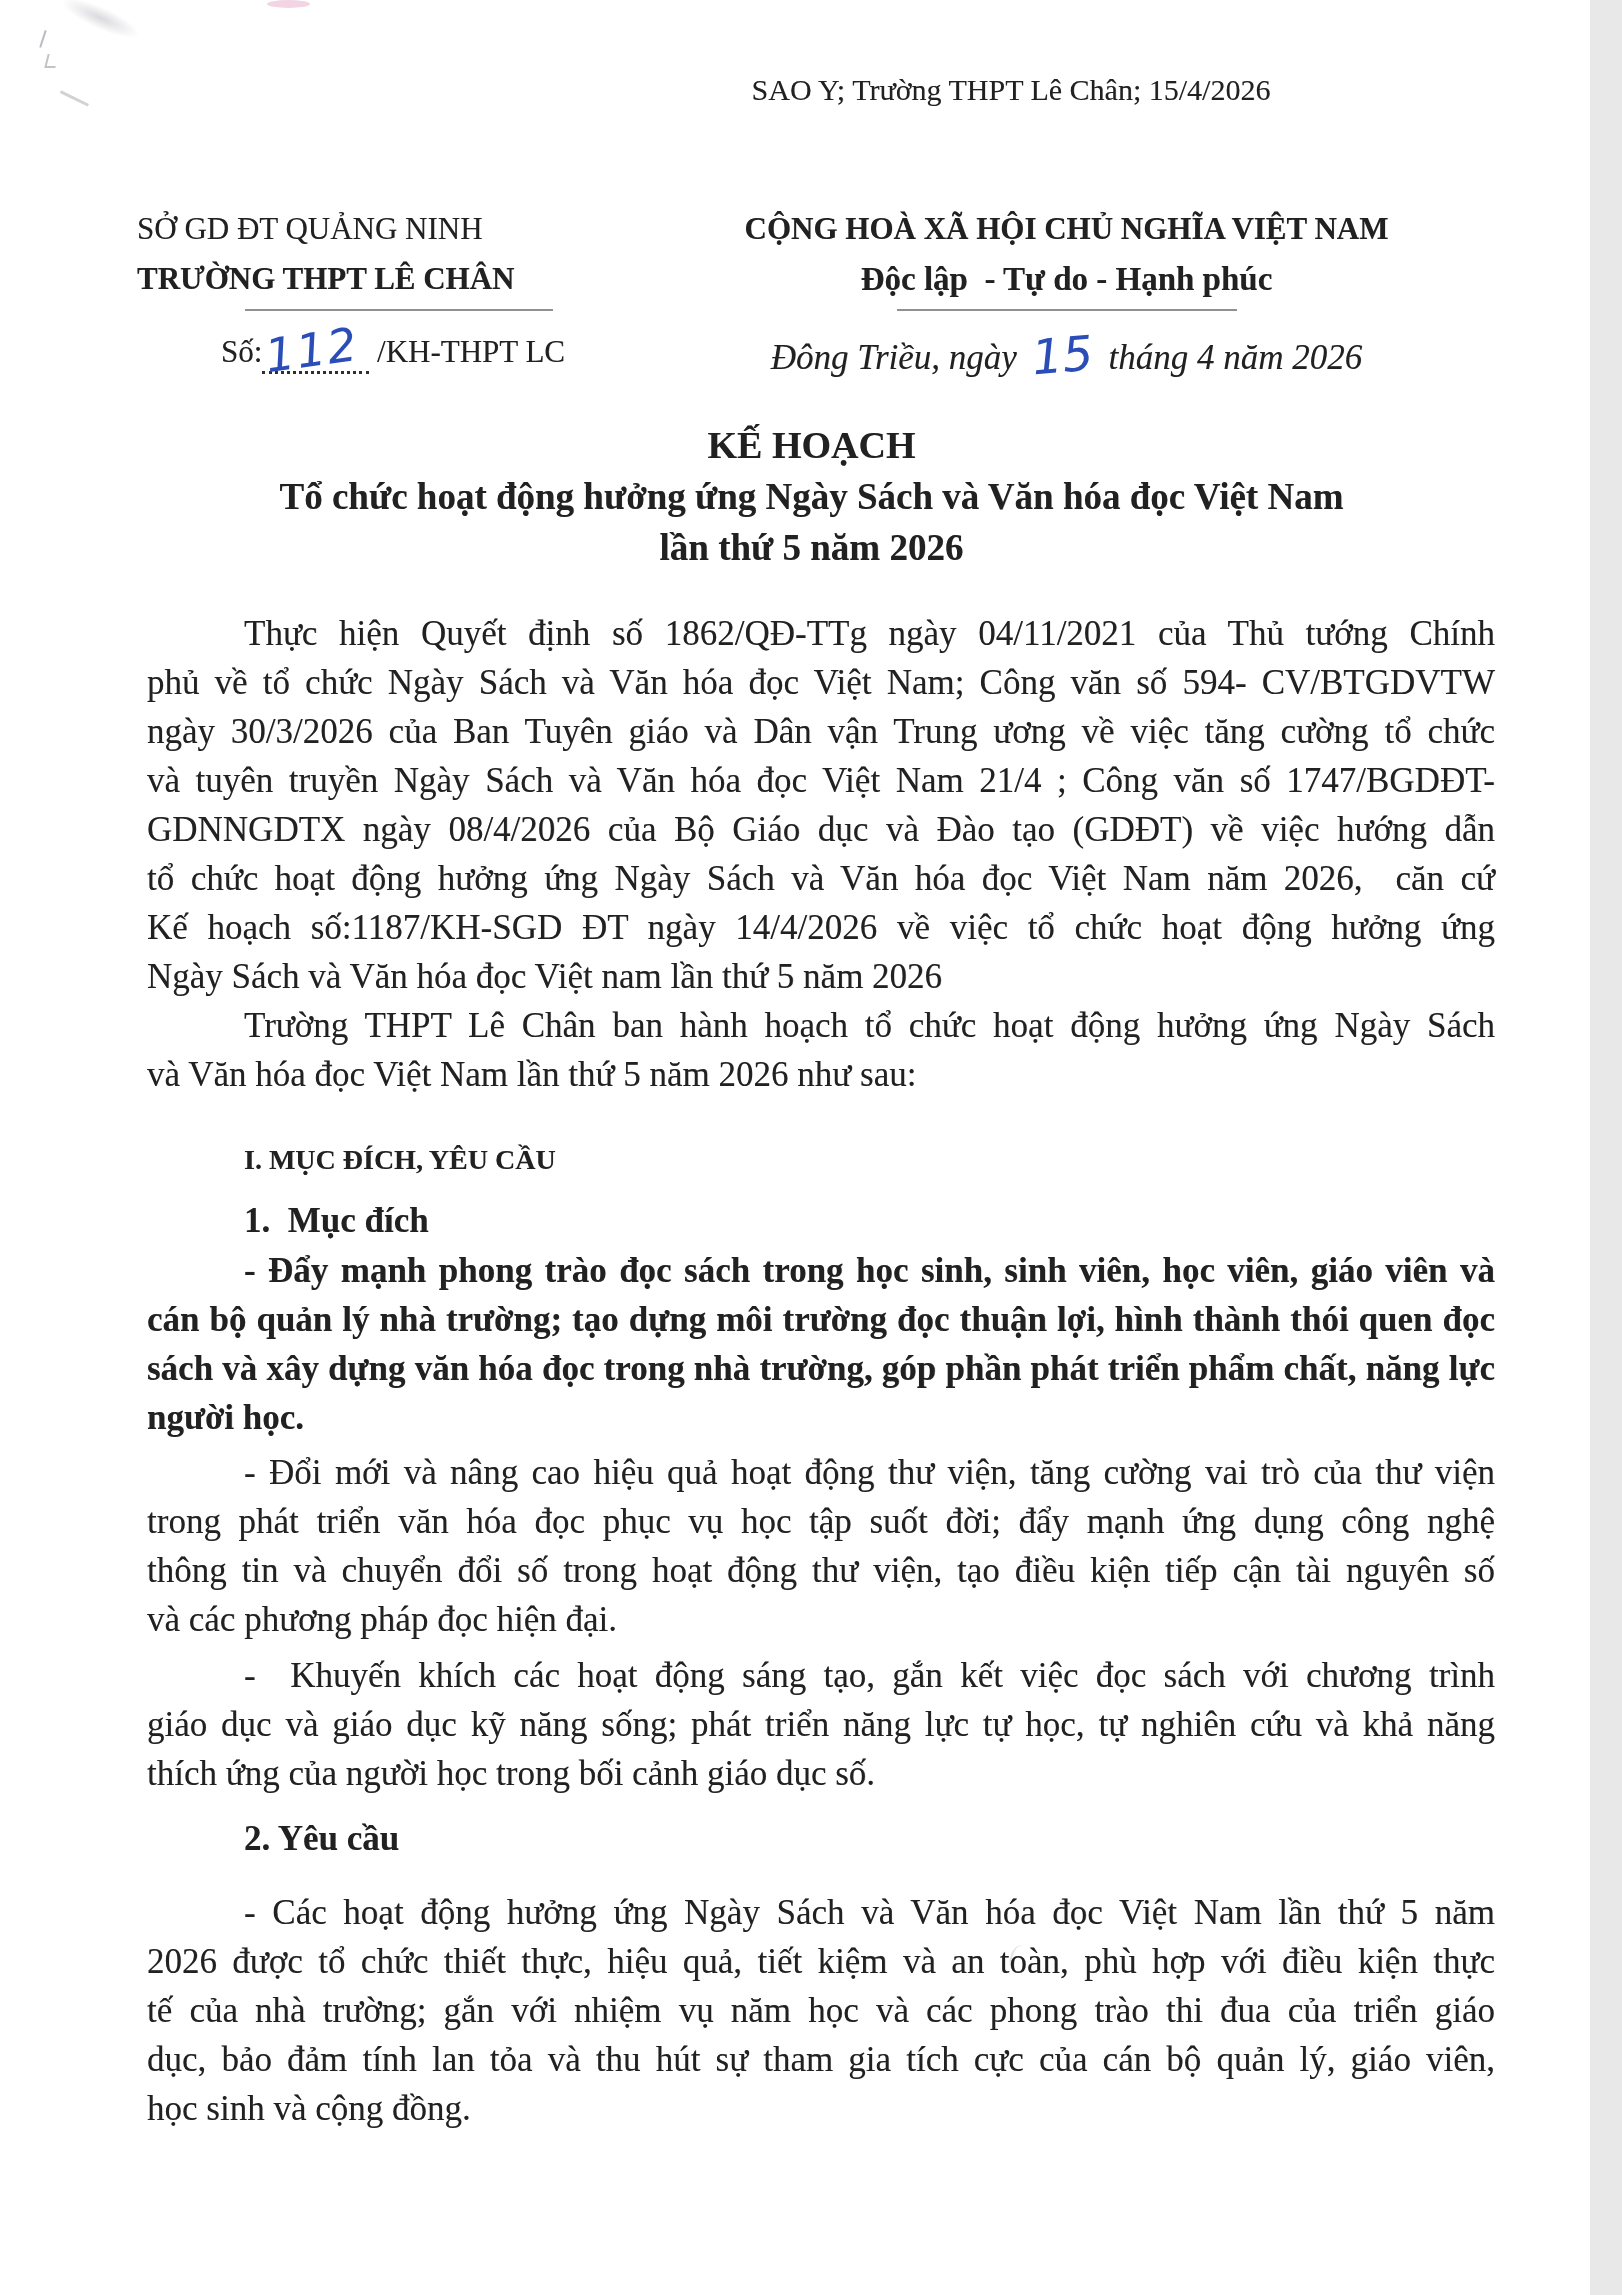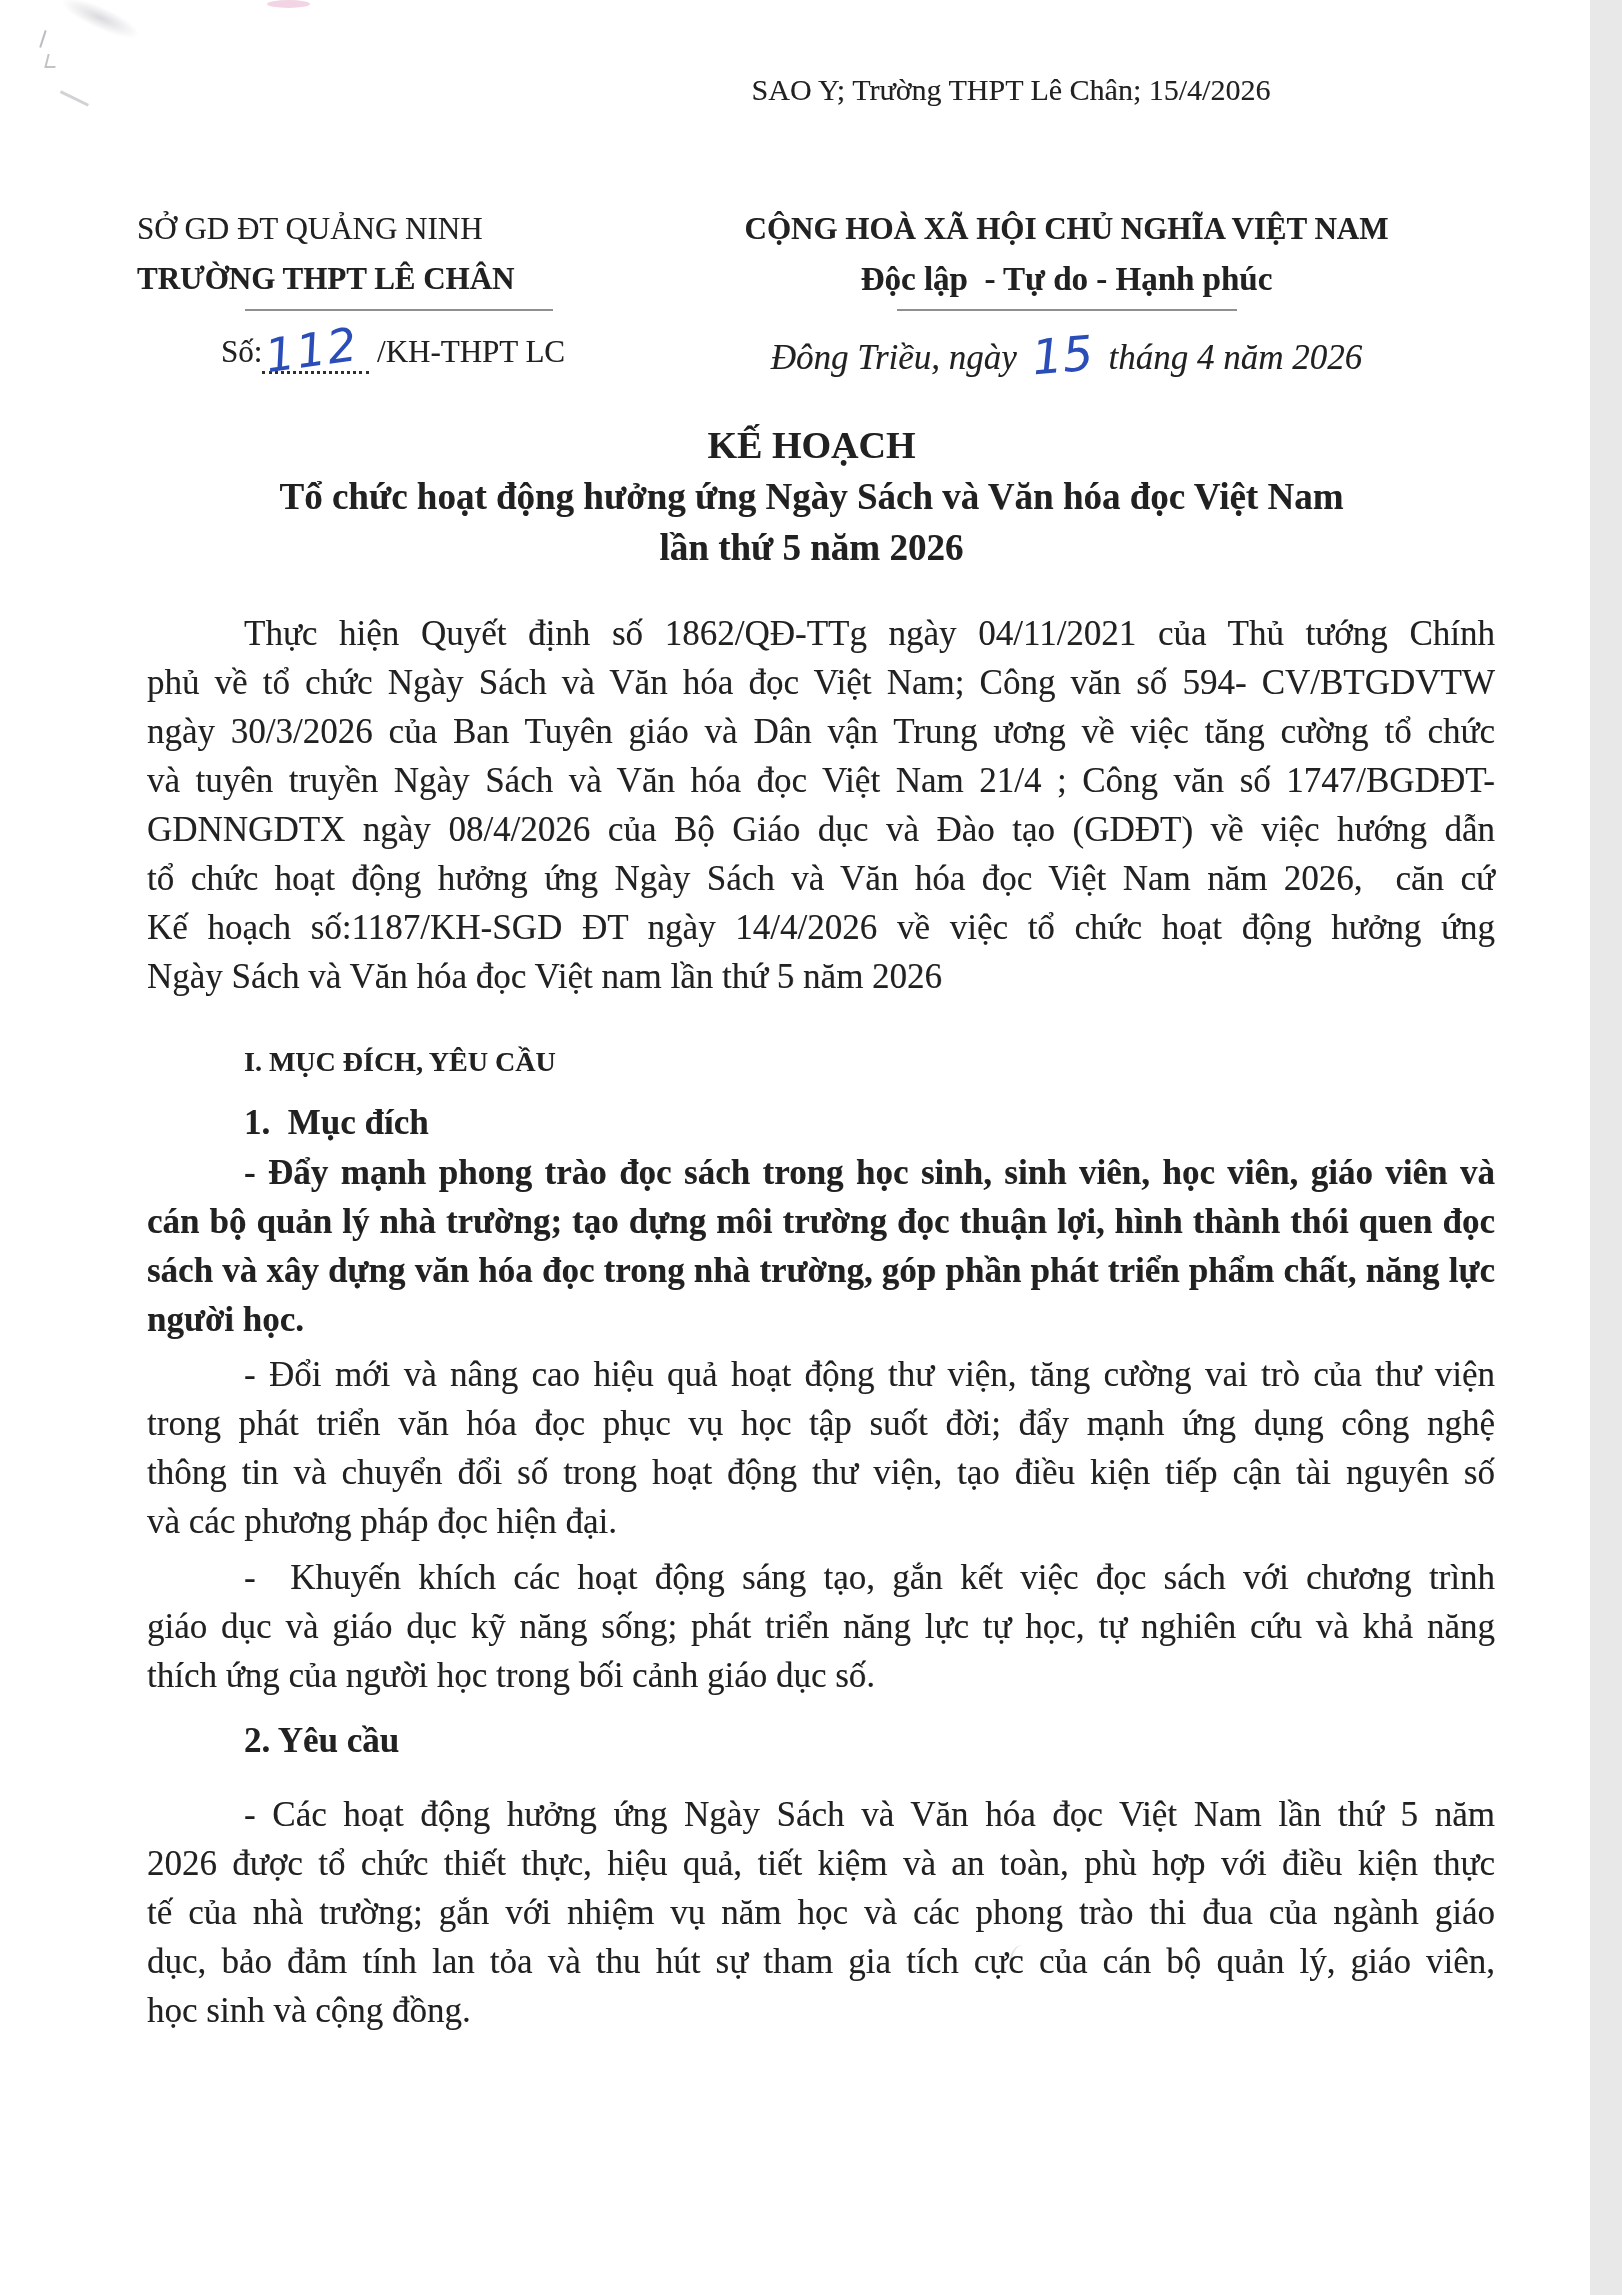--- a/index.html
+++ b/index.html
@@ -118,20 +118,24 @@
     <div class="para">
         <div class="tline first">Thực hiện Quyết định số 1862/QĐ-TTg ngày 04/11/2021 của Thủ tướng Chính</div>
         <div class="tline">phủ về tổ chức Ngày Sách và Văn hóa đọc Việt Nam; Công văn số 594- CV/BTGDVTW</div>
         <div class="tline">ngày 30/3/2026 của Ban Tuyên giáo và Dân vận Trung ương về việc tăng cường tổ chức</div>
         <div class="tline">và tuyên truyền Ngày Sách và Văn hóa đọc Việt Nam 21/4 ; Công văn số 1747/BGDĐT-</div>
         <div class="tline">GDNNGDTX ngày 08/4/2026 của Bộ Giáo dục và Đào tạo (GDĐT) về việc hướng dẫn</div>
         <div class="tline">tổ chức hoạt động hưởng ứng Ngày Sách và Văn hóa đọc Việt Nam năm 2026, &nbsp;căn cứ</div>
         <div class="tline">Kế hoạch số:1187/KH-SGD ĐT ngày 14/4/2026 về việc tổ chức hoạt động hưởng ứng</div>
         <div class="tline last">Ngày Sách và Văn hóa đọc Việt nam lần thứ 5 năm 2026</div>
       </div>
+    <div class="para">
+        <div class="tline first">Trường THPT Lê Chân ban hành hoạch tổ chức hoạt động hưởng ứng Ngày Sách</div>
+        <div class="tline last">và Văn hóa đọc Việt Nam lần thứ 5 năm 2026 như sau:</div>
+      </div>
     <div class="h ha">I. MỤC ĐÍCH, YÊU CẦU</div>
     <div class="h hb">1.&nbsp; Mục đích</div>
     <div class="para mt18">
         <div class="tline first">- Đẩy mạnh phong trào đọc sách trong học sinh, sinh viên, học viên, giáo viên và</div>
         <div class="tline">cán bộ quản lý nhà trường; tạo dựng môi trường đọc thuận lợi, hình thành thói quen đọc</div>
         <div class="tline">sách và xây dựng văn hóa đọc trong nhà trường, góp phần phát triển phẩm chất, năng lực</div>
         <div class="tline last">người học.</div>
       </div>
     <div class="para mt10">
         <div class="tline first">- Đổi mới và nâng cao hiệu quả hoạt động thư viện, tăng cường vai trò của thư viện</div>
@@ -141,20 +145,20 @@
       </div>
     <div class="para mt10">
         <div class="tline first">-&nbsp; Khuyến khích các hoạt động sáng tạo, gắn kết việc đọc sách với chương trình</div>
         <div class="tline">giáo dục và giáo dục kỹ năng sống; phát triển năng lực tự học, tự nghiên cứu và khả năng</div>
         <div class="tline last">thích ứng của người học trong bối cảnh giáo dục số.</div>
       </div>
     <div class="h mt25">2. Yêu cầu</div>
     <div class="para mt30">
         <div class="tline first">- Các hoạt động hưởng ứng Ngày Sách và Văn hóa đọc Việt Nam lần thứ 5 năm</div>
         <div class="tline">2026 được tổ chức thiết thực, hiệu quả, tiết kiệm và an toàn, phù hợp với điều kiện thực</div>
-        <div class="tline">tế của nhà trường; gắn với nhiệm vụ năm học và các phong trào thi đua của ngành giáo</div>
+        <div class="tline">tế của nhà trường; gắn với nhiệm vụ năm học và các phong trào thi đua của triển giáo</div>
         <div class="tline">dục, bảo đảm tính lan tỏa và thu hút sự tham gia tích cực của cán bộ quản lý, giáo viên,</div>
         <div class="tline last">học sinh và cộng đồng.</div>
       </div>
   </div>
 
 </div>
 
 
 </body></html>

